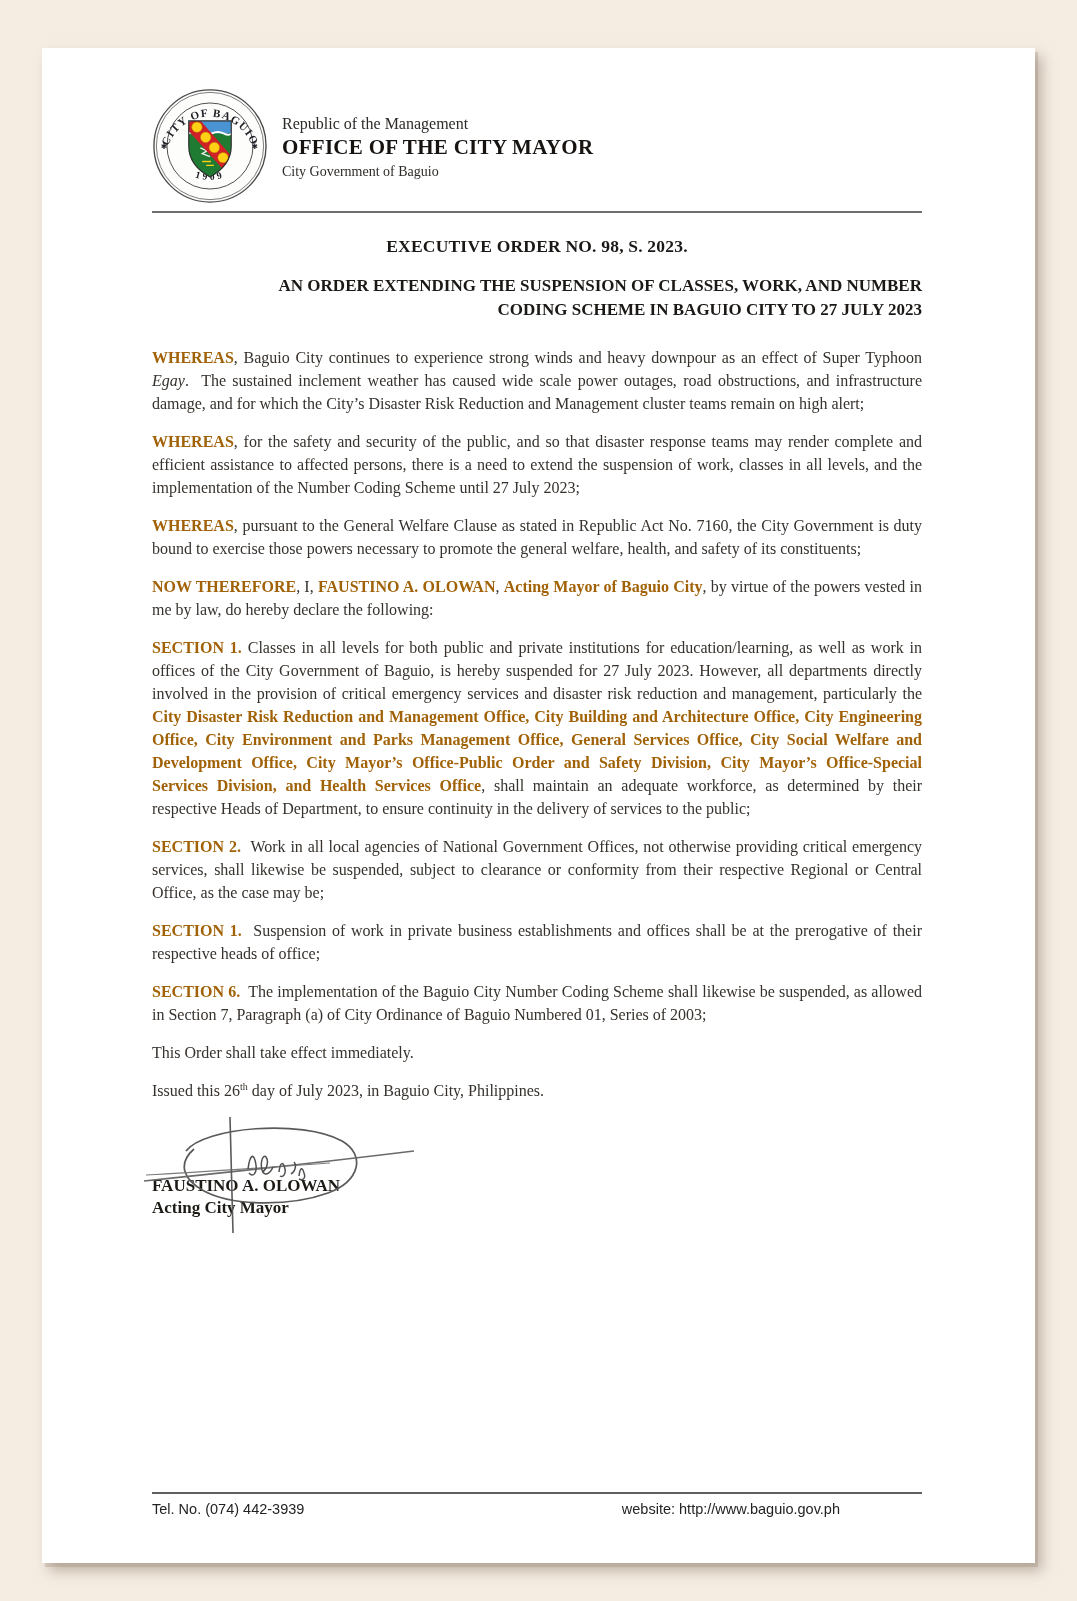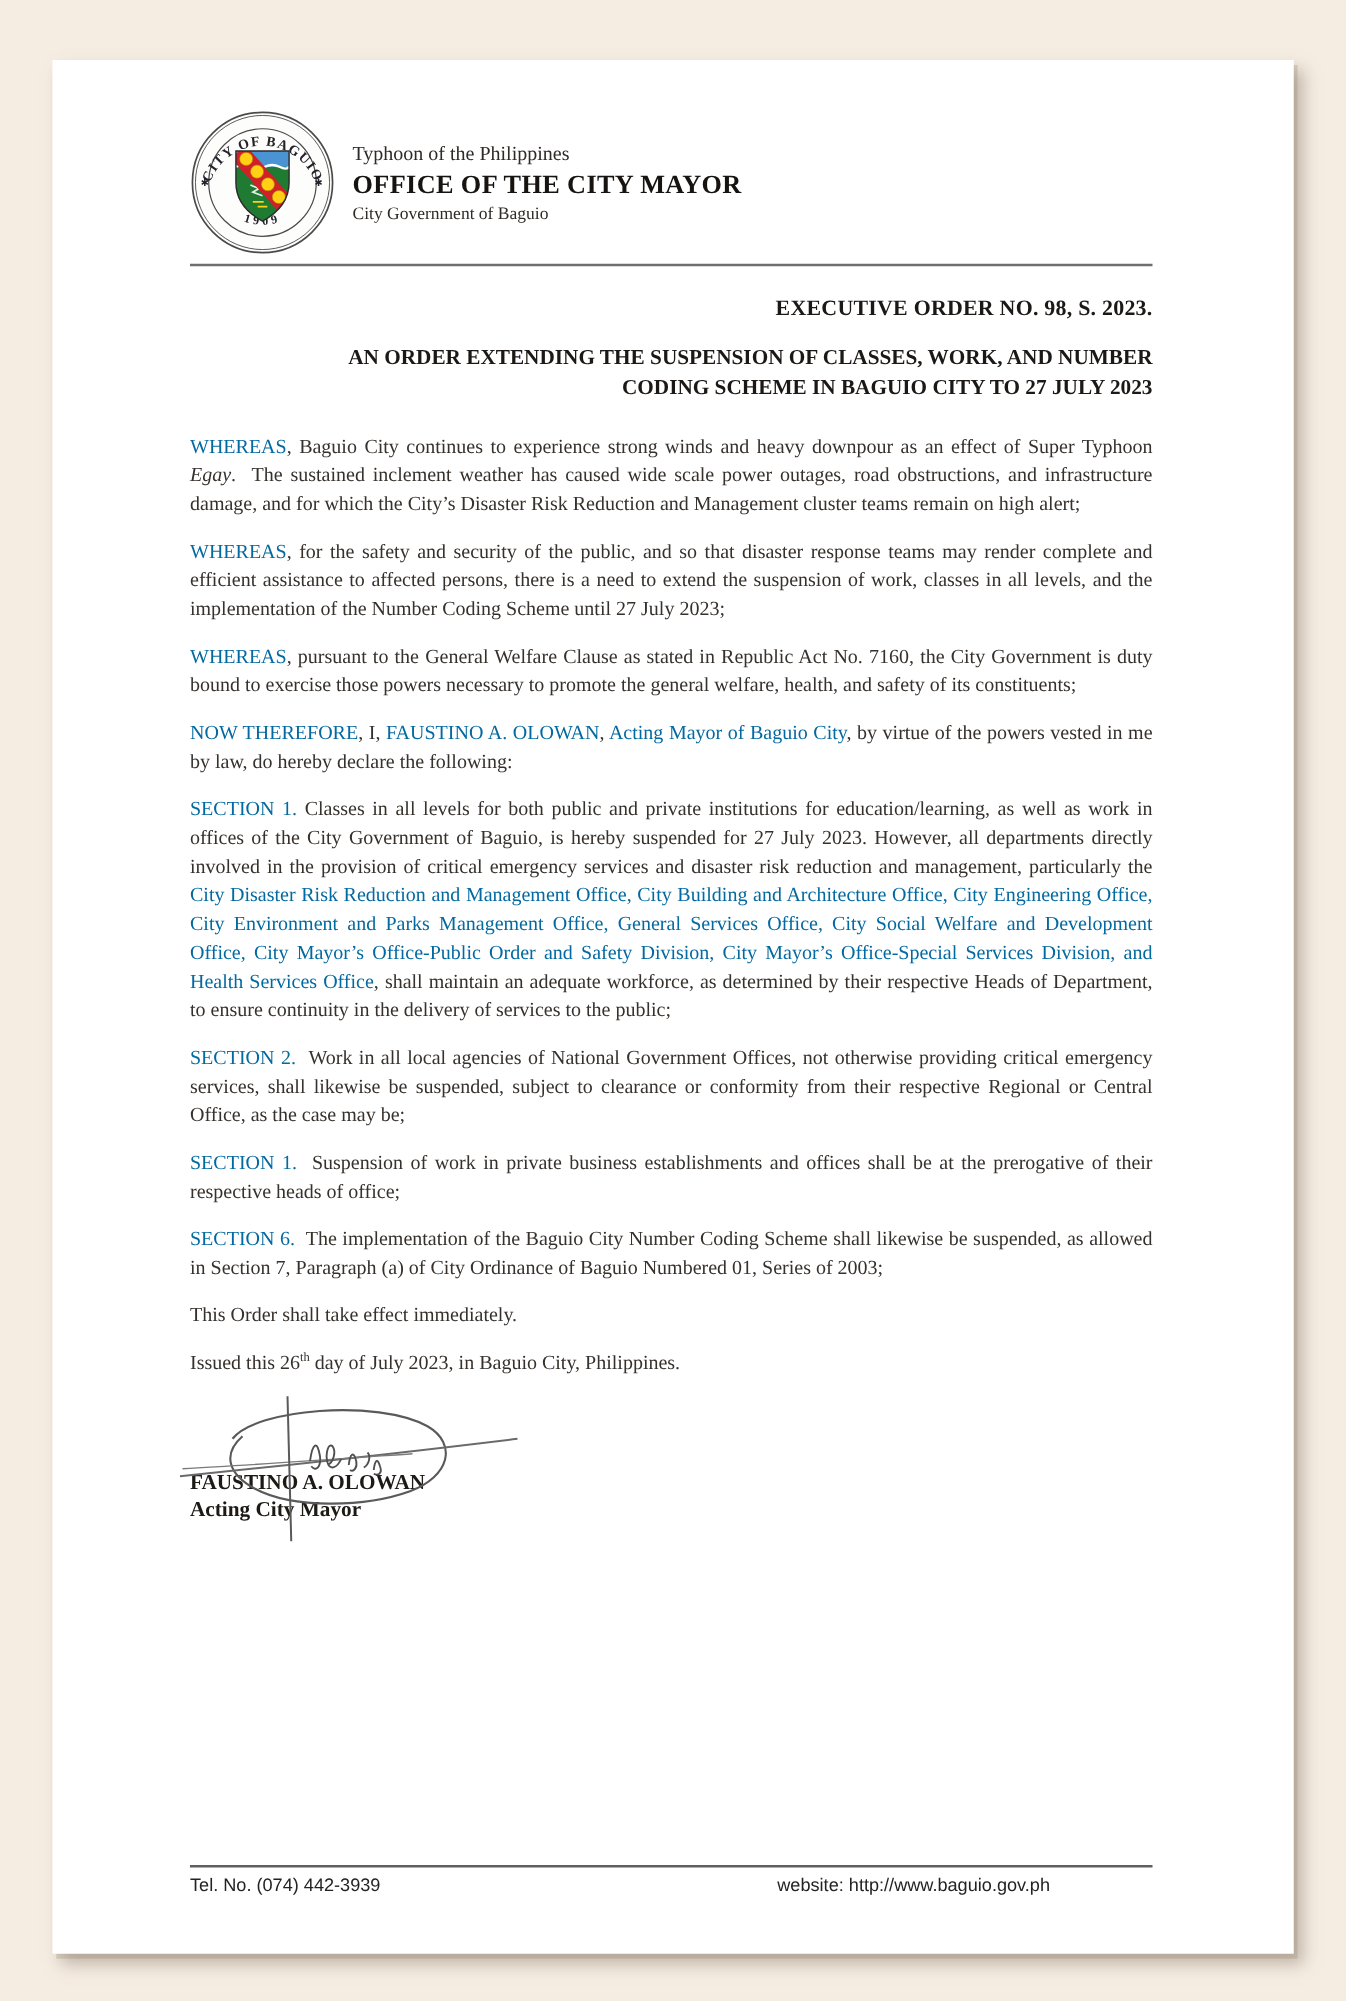--- a/index.html
+++ b/index.html
@@ -23,38 +23,38 @@
   .doc-header{display:flex;align-items:center;gap:14px;}
   .seal{width:116px;height:116px;flex:0 0 auto;}
   .header-text{padding-top:4px;}
   .h-line1{font-size:16px;color:#2d2a27;line-height:21px;}
   .h-line2{font-size:21px;font-weight:bold;color:#161310;line-height:26px;letter-spacing:.3px;}
   .h-line3{font-size:14px;color:#2d2a27;line-height:23px;}
   .header-rule{margin-top:7px;border-top:2px solid #6e6e6e;}
   
   .doc-title{
     margin:23px 0 0;
-    text-align:right;
+    text-align:center;
     font-size:17.5px;font-weight:bold;color:#1b1815;
     letter-spacing:.2px;
   }
   .doc-subtitle{
     margin:17px 0 0;
     text-align:right;
     font-size:17px;font-weight:bold;color:#1b1815;
     line-height:24px;
   }
   
   .doc-body{margin-top:24px;font-size:16px;line-height:23px;color:#36312c;}
   .doc-body p{
     margin:0 0 15px;
     text-align:justify;
   }
   .doc-body p.issued{margin-top:12px;}
-  .run-b{font-weight:normal;color:#0369a1;}
+  .run-b{font-weight:bold;color:#a16207;}
   .run-i{font-style:italic;}
   sup{font-size:10px;line-height:0;}
   
   .signature-block{position:relative;height:125px;margin-top:8px;}
   .signature-svg{position:absolute;left:-10px;top:-2px;z-index:2;pointer-events:none;}
   .sig-name{position:absolute;left:0;top:59px;font-size:17px;font-weight:bold;color:#1d1a16;z-index:1;}
   .sig-title{position:absolute;left:0;top:81px;font-size:17px;font-weight:bold;color:#1d1a16;z-index:1;}
   
   .doc-footer{position:absolute;left:110px;right:113px;top:1444px;}
   .footer-rule{border-top:2px solid #5f5f5f;}
@@ -100,21 +100,21 @@
         <path d="M52,76 h9 M56,80 h8" stroke="#ffd014" stroke-width="1.4"></path>
         <path d="M34,40 L46,29 L88,77 L76,87 z" fill="#cf2127"></path>
         <circle cx="46.5" cy="40.5" r="5.4" fill="#ffd014" stroke="#b98500" stroke-width="0.5"></circle>
         <circle cx="55.5" cy="51" r="5.4" fill="#ffd014" stroke="#b98500" stroke-width="0.5"></circle>
         <circle cx="64.5" cy="61.5" r="5.4" fill="#ffd014" stroke="#b98500" stroke-width="0.5"></circle>
         <circle cx="73.5" cy="72" r="5.4" fill="#ffd014" stroke="#b98500" stroke-width="0.5"></circle>
       </g>
       <path d="M38,34 h44 v26 q0 20 -22 32 q-22,-12 -22,-32 z" fill="none" stroke="#2c2c2c" stroke-width="1.2"></path>
     </svg>
     <div class="header-text">
-      <div class="h-line1">Typhoon of the Philippines</div>
+      <div class="h-line1">Republic of the Management</div>
       <div class="h-line2">OFFICE OF THE CITY MAYOR</div>
       <div class="h-line3">City Government of Baguio</div>
     </div>
   </div>
 
   <div class="header-rule"></div>
 
   <div class="doc-title">EXECUTIVE ORDER NO. 98, S. 2023.</div>
   <div class="doc-subtitle">
     <div>AN ORDER EXTENDING THE SUSPENSION OF CLASSES, WORK, AND NUMBER</div>

